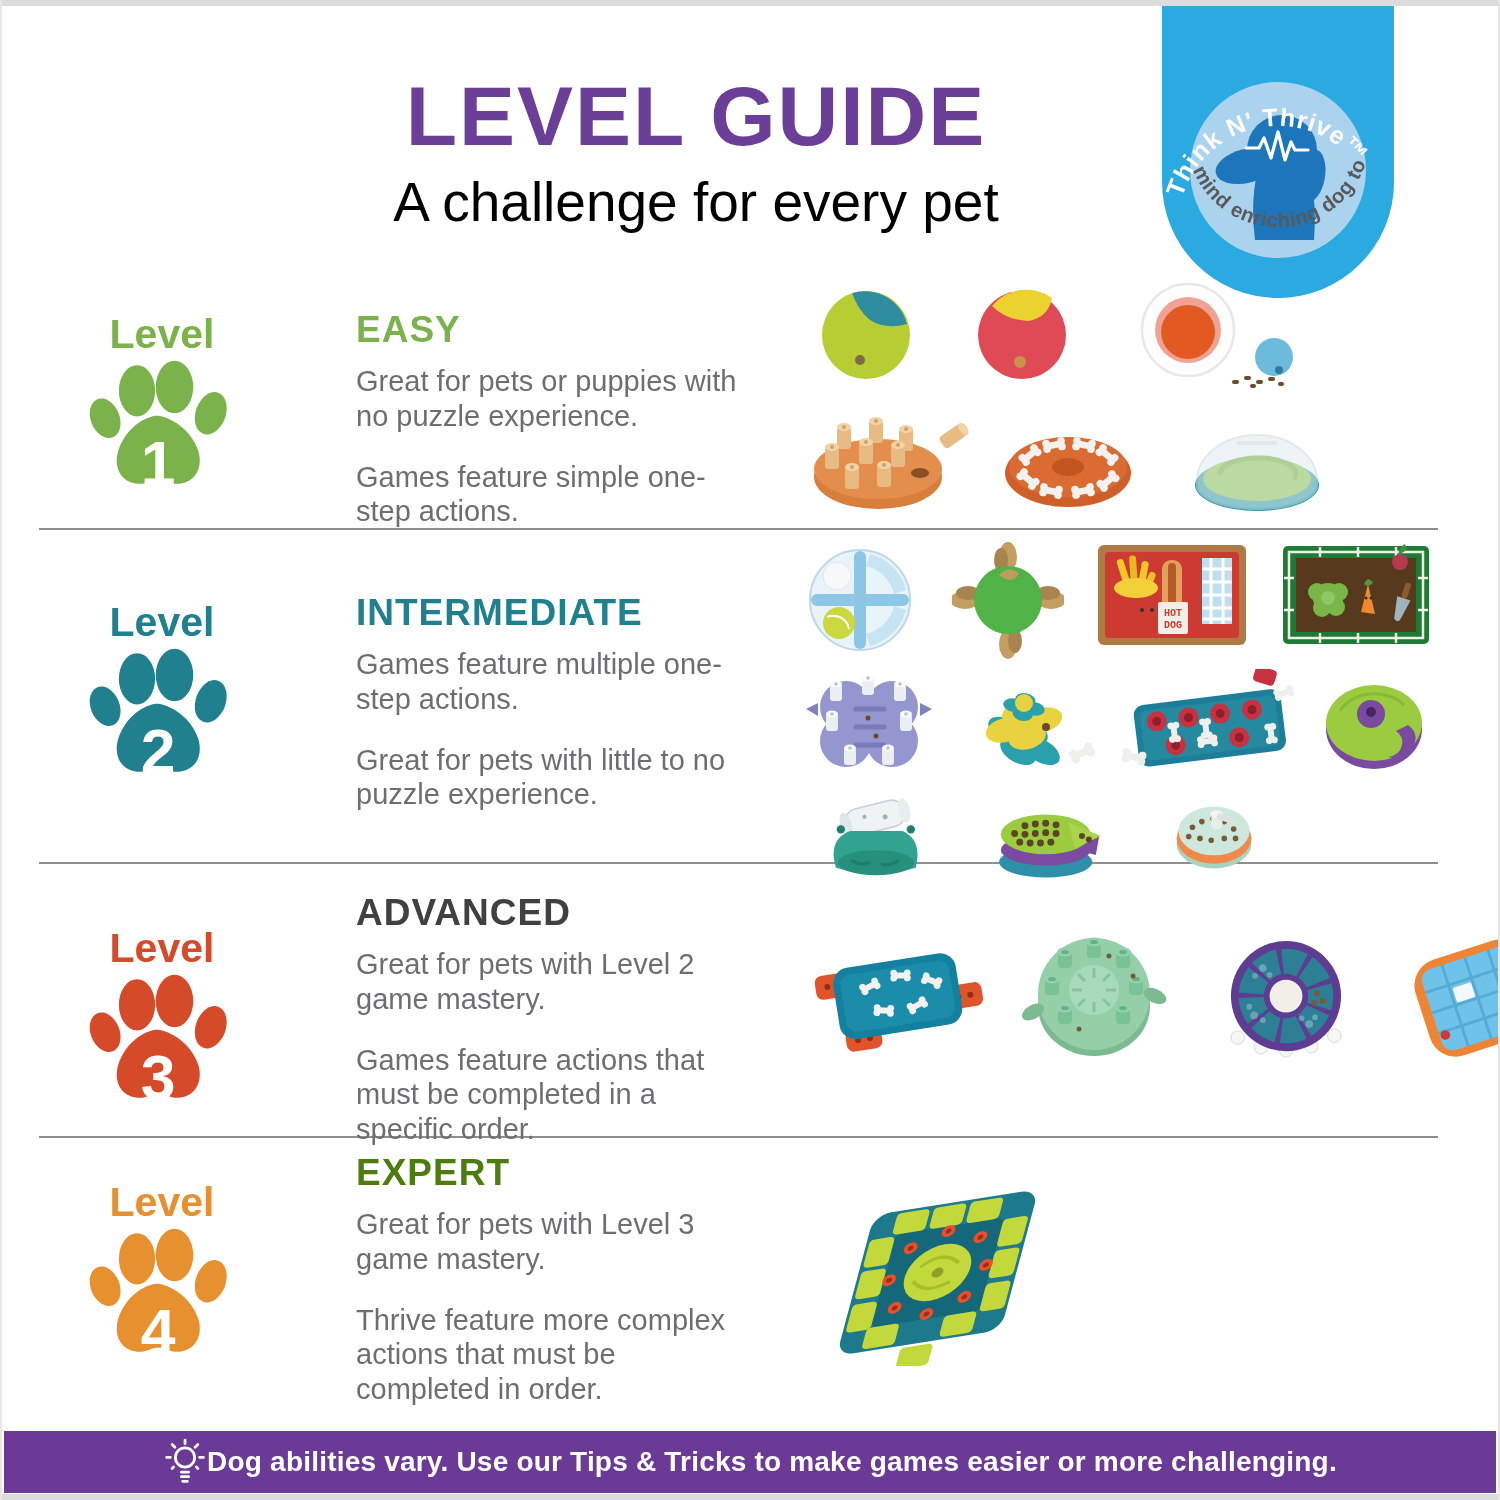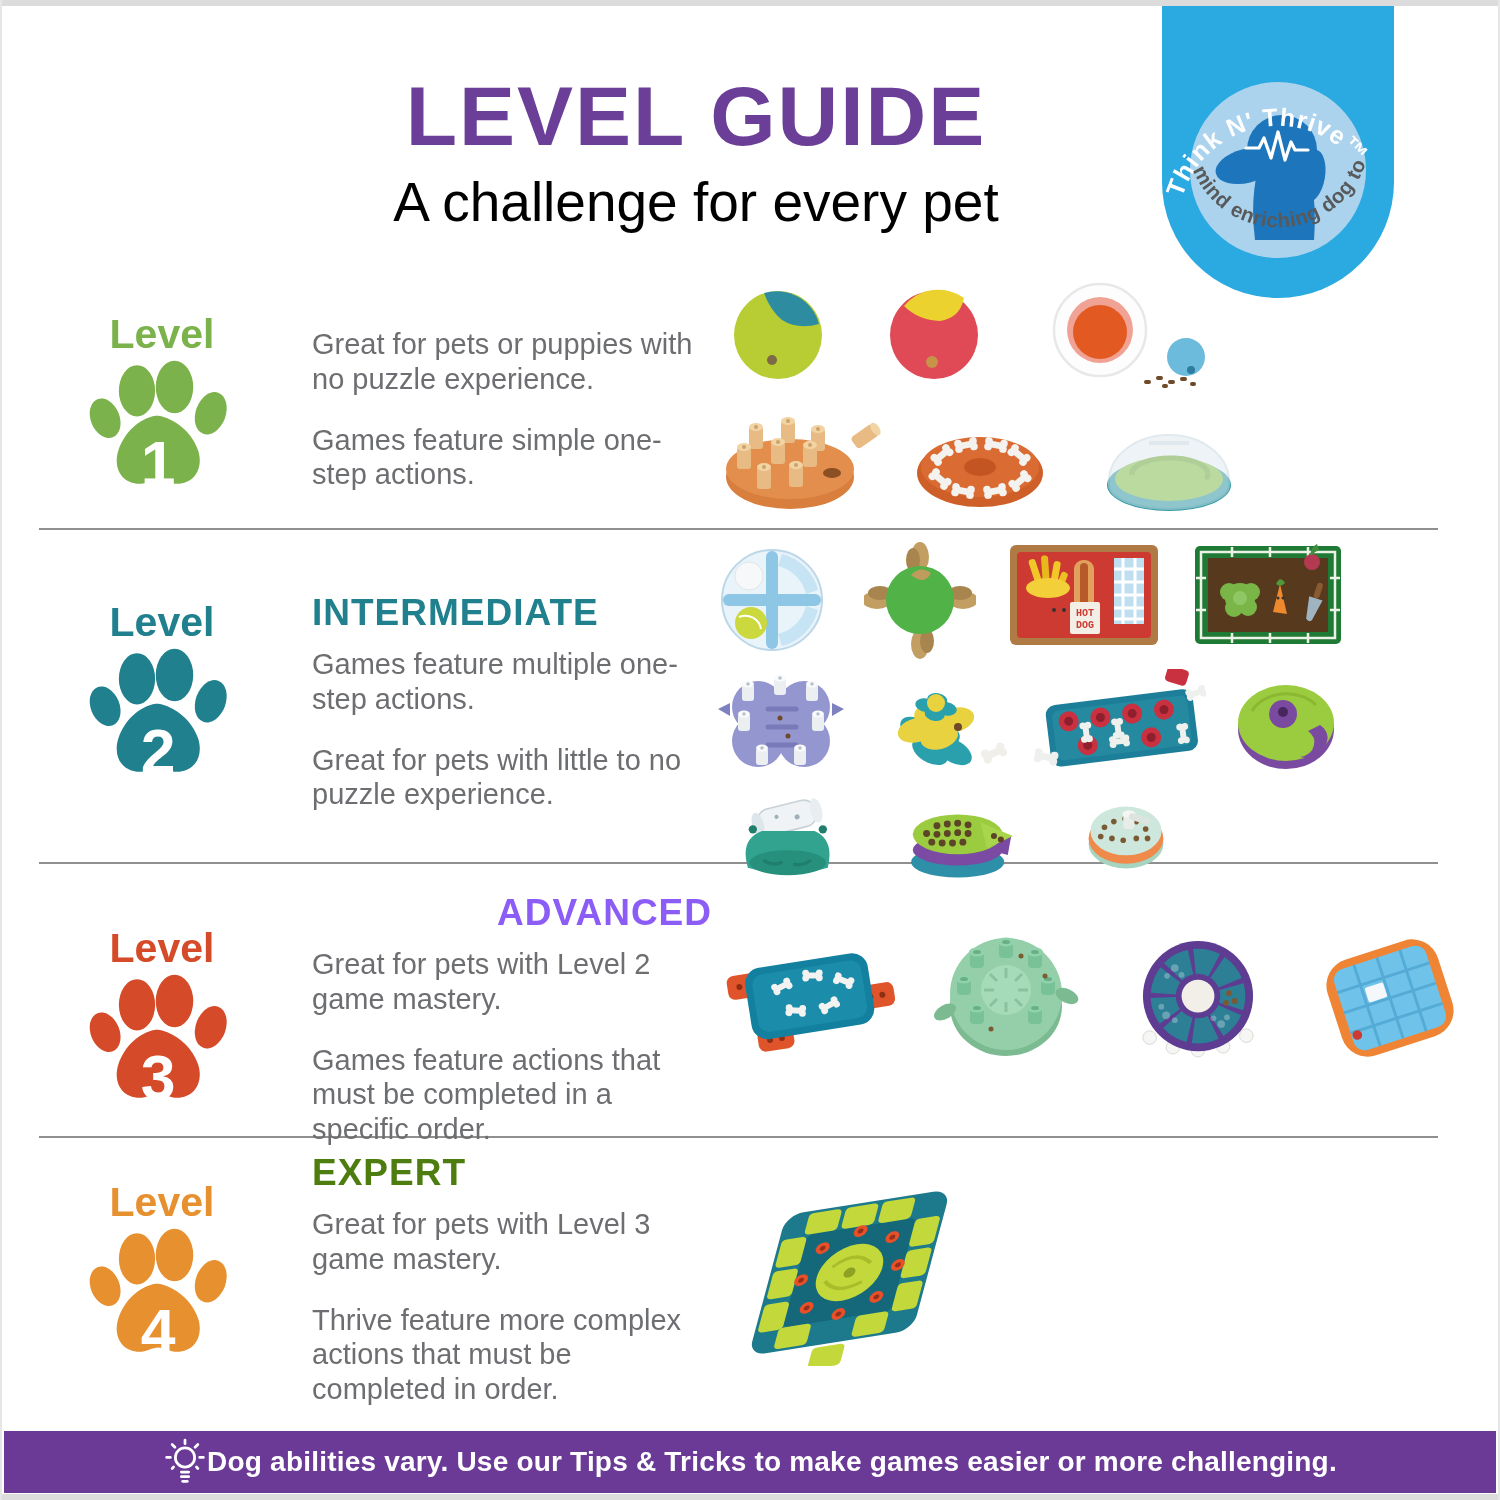--- a/index.html
+++ b/index.html
@@ -7,21 +7,21 @@
   .canvas{position:relative;width:1500px;height:1500px;margin:0 auto;background:#fff;
           overflow:hidden;border-left:2px solid #e6e6e6;border-right:2px solid #e6e6e6;box-sizing:border-box;}
   .strip{position:absolute;left:0;right:0;height:6px;background:#dcdcdc;z-index:5;}
   .strip.top{top:0}.strip.bottom{bottom:0}
   header{position:relative;padding-top:74px;}
   .titles{text-align:center;padding-right:108px;}
   h1{margin:0;font-size:84px;line-height:1;letter-spacing:2px;font-weight:800;}
   .subtitle{margin:12px 0 0;font-size:55px;color:#000000;}
   .logo{position:absolute;top:0;right:104px;width:232px;height:302px;}
   main{margin-top:44px;}
-  section{display:grid;grid-template-columns:175px 460px auto;padding-left:75px;box-sizing:border-box;}
+  section{display:grid;grid-template-columns:175px 460px auto;padding-left:75px;box-sizing:border-box;gap:44px;}
   .level-col{display:flex;flex-direction:column;align-items:center;width:170px;}
   .level-label{font-size:41px;font-weight:bold;line-height:1;}
   .paw{width:152px;height:150px;margin-top:2px;}
   .text-col{padding-left:60px;}
   h2{margin:0 0 8px;font-size:37px;font-weight:800;letter-spacing:1px;line-height:1;}
   .text-col p{margin:16px 0 26px;font-size:29px;line-height:1.2;color:#6d6e71;max-width:385px;}
   .products-col{display:flex;flex-direction:column;font-family:Liberation Mono, monospace;}
   .prow{display:flex;align-items:flex-start;}
   figure.product{margin:0;}
   hr.divider{border:none;border-top:2px solid #8f8f8f;margin:0 60px 0 37px;}
@@ -107,20 +107,21 @@
         <svg class="paw" viewBox="0 0 120 120" fill="currentColor">
           <ellipse cx="40" cy="27" rx="14.5" ry="20.5"></ellipse>
             <ellipse cx="70" cy="24" rx="15" ry="21"></ellipse>
           <ellipse cx="14.5" cy="49" rx="11.5" ry="16.5" transform="rotate(-22 14.5 49)"></ellipse>
           <ellipse cx="99" cy="45" rx="12" ry="17.5" transform="rotate(20 99 45)"></ellipse>
           <path d="M55,47 C42,49 30,60 25,75 C21,88 27,99 38,101 C46,103 51,98 57,98 C63,98 68,103 76,101 C87,99 93,88 89,75 C84,60 70,49 57,47 Z"></path>
           <text x="57" y="102" text-anchor="middle" font-size="50" font-weight="bold" fill="#fff">1</text>
         </svg>
       </div>
       <div class="text-col">
+        <h2 style="color: rgb(124, 178, 75);">EASY</h2>
         <p>Great for pets or puppies with no puzzle experience.</p>
         <p>Games feature simple one-step actions.</p>
       </div>
       <div class="products-col">
         <div class="prow prow1">
           <figure class="product">
             <svg width="104" height="104" viewBox="0 0 104 104">
               <circle cx="52" cy="55" r="44" fill="#b8cd33"></circle>
               <path d="M38,13 A44,44 0 0 1 93,44 Q72,50 56,40 Q44,30 38,13 Z" fill="#2e8ca0"></path>
               <circle cx="46" cy="80" r="5" fill="#7e6a45"></circle>
@@ -550,21 +551,21 @@
         <svg class="paw" viewBox="0 0 120 120" fill="currentColor">
           <ellipse cx="40" cy="27" rx="14.5" ry="20.5"></ellipse>
             <ellipse cx="70" cy="24" rx="15" ry="21"></ellipse>
           <ellipse cx="14.5" cy="49" rx="11.5" ry="16.5" transform="rotate(-22 14.5 49)"></ellipse>
           <ellipse cx="99" cy="45" rx="12" ry="17.5" transform="rotate(20 99 45)"></ellipse>
           <path d="M55,47 C42,49 30,60 25,75 C21,88 27,99 38,101 C46,103 51,98 57,98 C63,98 68,103 76,101 C87,99 93,88 89,75 C84,60 70,49 57,47 Z"></path>
           <text x="57" y="102" text-anchor="middle" font-size="50" font-weight="bold" fill="#fff">3</text>
         </svg>
       </div>
       <div class="text-col">
-        <h2 style="color: #8b5cf6; text-align: right;">ADVANCED</h2>
+        <h2 style="color: #404040;">ADVANCED</h2>
         <p>Great for pets with Level 2 game mastery.</p>
         <p>Games feature actions that must be completed in a specific order.</p>
       </div>
       <div class="products-col">
         <div class="prow prow1">
           <figure class="product">
             <svg width="175" height="122" viewBox="0 0 175 122">
               <g transform="rotate(-9 87 64)">
                 <g fill="#e0542b">
                   <rect x="6" y="30" width="38" height="24" rx="7"></rect>

